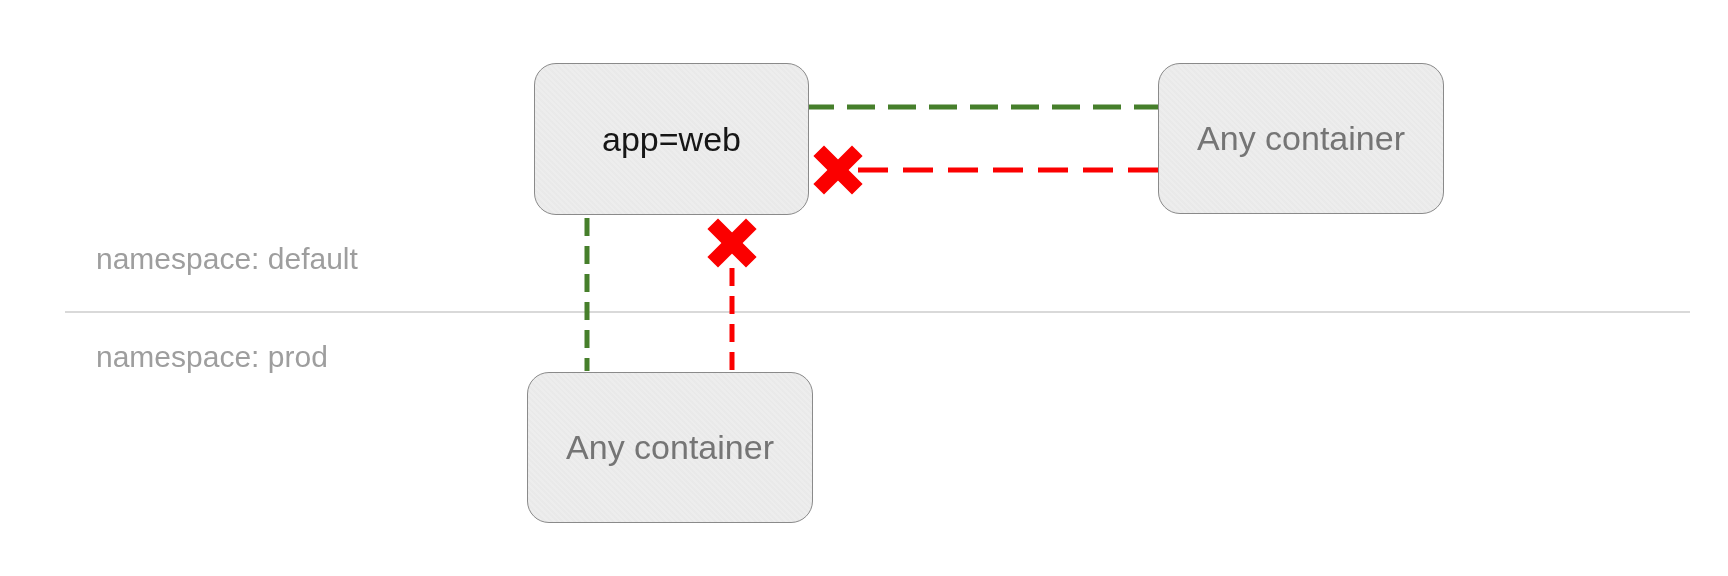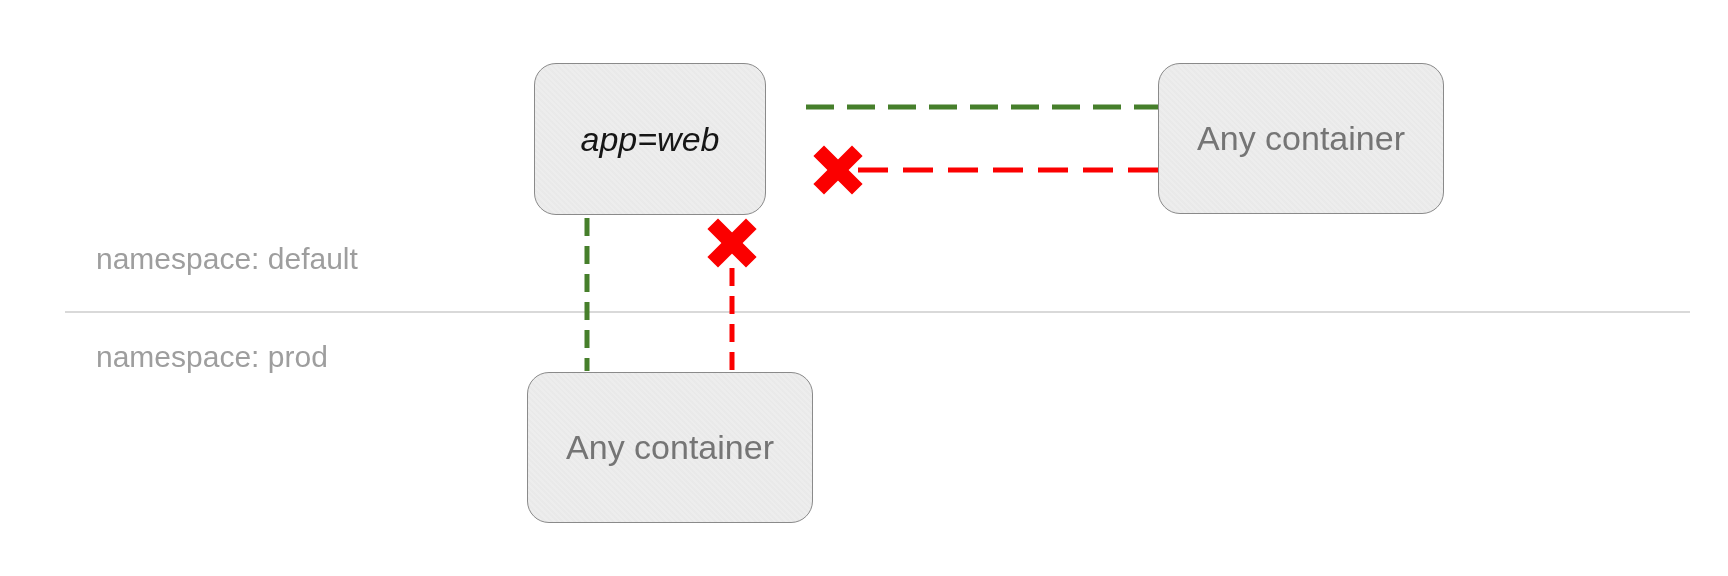--- a/index.html
+++ b/index.html
@@ -32,21 +32,21 @@
     position:absolute;
     z-index:2;
     background:var(--node-fill);
     background-image:repeating-linear-gradient(45deg, rgba(0,0,0,0.015) 0 2px, rgba(255,255,255,0.0) 2px 4px);
     border:1.5px solid var(--node-border);
     border-radius:22px;
     display:flex;align-items:center;justify-content:center;
     font-size:34px;
     box-sizing:border-box;
   }
-  .node-app-web{left:534px;top:63px;width:232px;height:152px;color:var(--node-text-primary);font-style:italic;}
+  .node-app-web{left:534px;top:63px;width:275px;height:152px;color:var(--node-text-primary);}
   .node-any-default{left:1158px;top:63px;width:286px;height:151px;color:var(--node-text-secondary);}
   .node-any-prod{left:527px;top:372px;width:286px;height:151px;color:var(--node-text-secondary);}
   .ns-label{
     position:absolute;z-index:2;
     left:96px;
     font-size:30px;
     color:var(--label-text);
     white-space:nowrap;
   }
   .ns-label-default{top:242px;}

